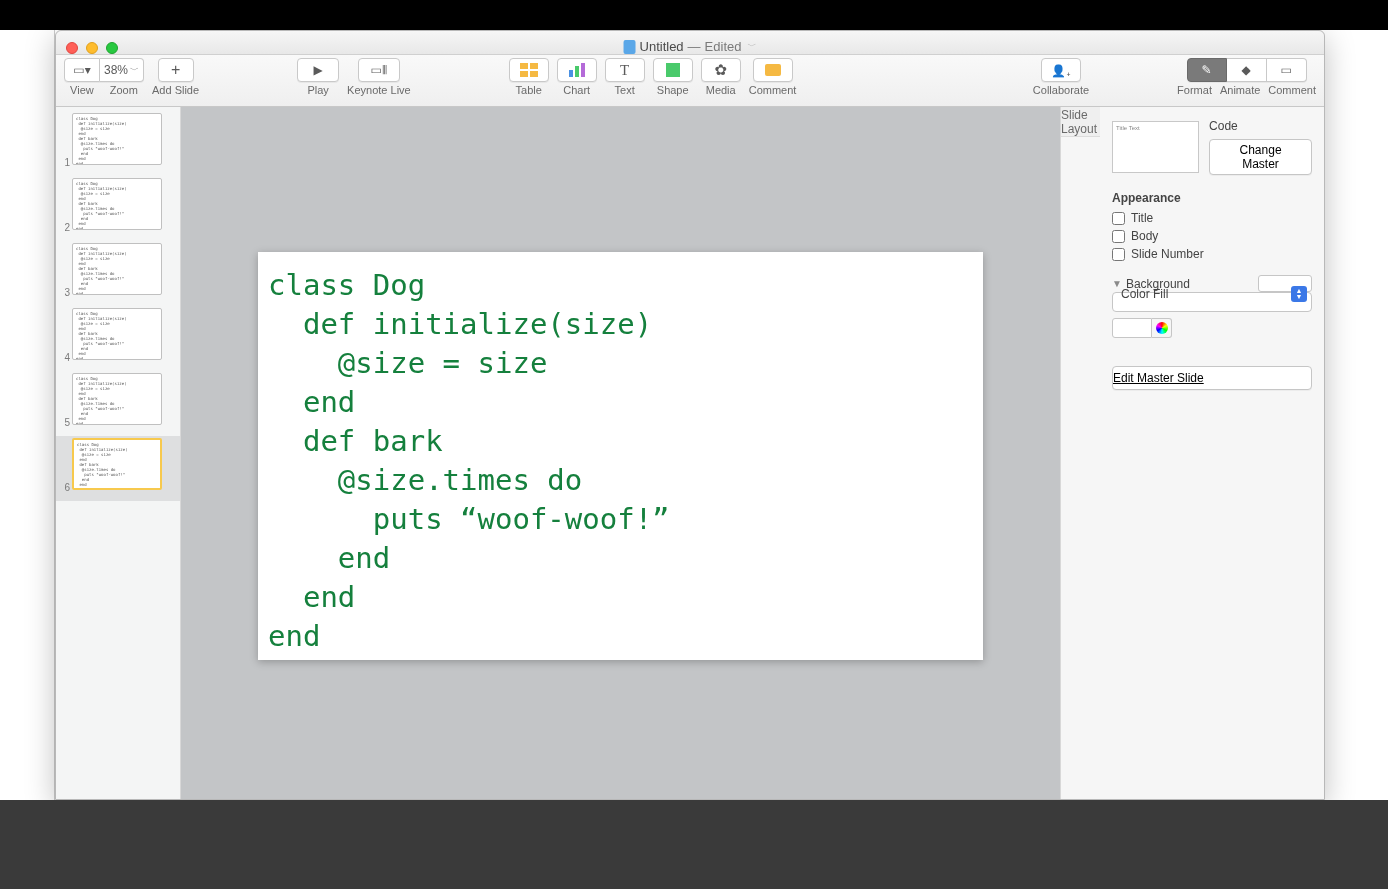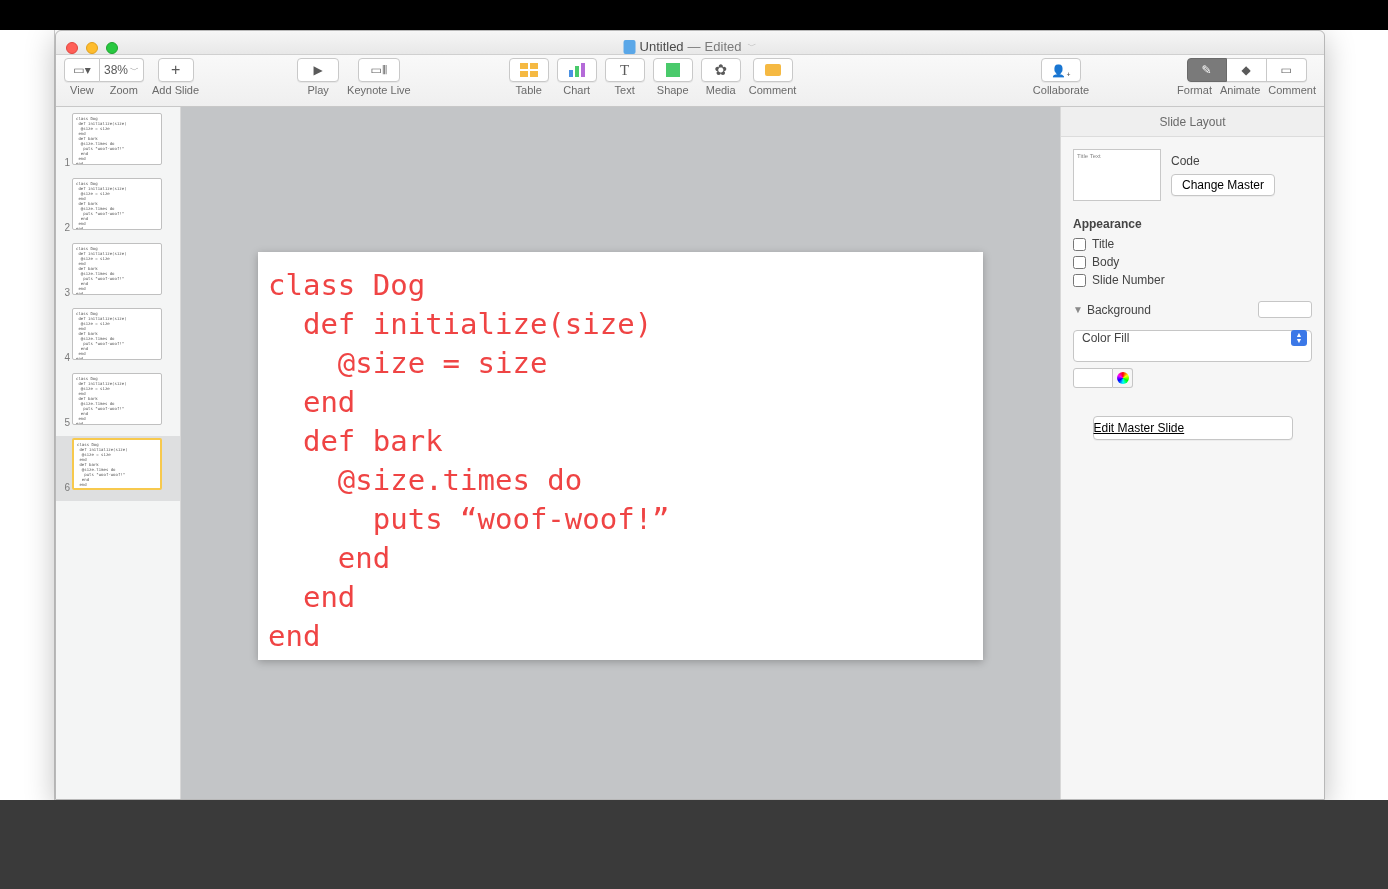--- a/index.html
+++ b/index.html
@@ -80,42 +80,42 @@
 .thumb-row.sel .thumb{border:2px solid #f7c94d;}
 
 .canvas-area{flex:1;background:#c3c5c7;display:flex;align-items:flex-start;justify-content:center;padding-top:145px;overflow:hidden;}
 .slide{
   width:725px;height:408px;background:#fff;
   box-shadow:0 2px 8px rgba(0,0,0,0.25);
   padding:14px 10px;
 }
 .code{
   font-family:Menlo,Consolas,monospace;
-  font-size:29px; line-height:39px; color:#ef4444;
+  font-size:29px; line-height:39px; color:#15803d;
   white-space:pre;
 }
 
-.inspector{width:264px;background:#f6f6f6;border-left:1px solid #d8d8d8;display:flex;flex-direction:column;}
+.inspector{width:264px;background:#f6f6f6;border-left:1px solid #d8d8d8;display:flex;}
 .insp-hdr{height:30px;border-bottom:1px solid #dcdcdc;display:flex;align-items:center;justify-content:center;font-size:12px;color:#6a6a6a;background:#efefef;}
 .insp-body{padding:12px;font-size:12px;color:#444;}
 .master-row{display:flex;align-items:center;gap:10px;margin-bottom:16px;}
 .master-thumb{width:88px;height:52px;background:#fff;border:1px solid #c8c8c8;position:relative;}
 .master-thumb .tt{position:absolute;top:3px;left:3px;font-size:6px;color:#888;}
 .master-right{display:flex;flex-direction:column;gap:6px;}
 .master-right .name{font-size:12px;font-weight:400;}
 .insp-btn{background:#fff;border:1px solid #c6c6c6;border-radius:4px;padding:3px 10px;font-size:12px;box-shadow:0 1px 0 rgba(0,0,0,0.04);}
 .section-title{font-weight:600;margin:8px 0 6px 0;}
 .chk{display:flex;align-items:center;gap:6px;margin:4px 0;}
 .chk input{width:13px;height:13px;}
 .bg-row{display:flex;align-items:center;justify-content:space-between;margin-top:14px;}
 .disclosure{color:#8a8a8a;font-size:10px;margin-right:4px;}
 .swatch{width:54px;height:17px;background:#fff;border:1px solid #c6c6c6;border-radius:3px;}
 .select{
-  width:100%;height:32px;background:#fff;border:1px solid #c6c6c6;border-radius:4px;
-  display:flex;align-items:center;justify-content:space-between;padding:0 4px 16px 8px;margin-top:12px;font-size:12px;
+  width:100%;height:20px;background:#fff;border:1px solid #c6c6c6;border-radius:4px;
+  display:flex;align-items:center;justify-content:space-between;padding:0 4px 16px 8px;margin-top:0;font-size:12px;
 }
 .select .arrows{width:16px;height:16px;background:#3b78e7;border-radius:3px;display:flex;flex-direction:column;align-items:center;justify-content:center;color:#fff;font-size:7px;line-height:6px;}
 .color-pick{display:flex;gap:0;margin-top:6px;}
 .color-pick .c{width:40px;height:20px;background:#fff;border:1px solid #c6c6c6;border-radius:3px 0 0 3px;}
 .color-pick .wheel{width:20px;height:20px;border:1px solid #c6c6c6;border-left:none;border-radius:0 3px 3px 0;display:flex;align-items:center;justify-content:center;}
 .wheel-grad{width:12px;height:12px;border-radius:50%;background:conic-gradient(red,yellow,lime,cyan,blue,magenta,red);}
 .edit-master{margin-top:28px;width:200px;margin-left:auto;margin-right:auto;display:block;text-align:left;padding:4px 0;text-decoration:underline;}
 
 .bottom-dark{position:absolute;left:0;top:800px;width:1388px;height:89px;background:#3a3a3a;}
 </style>

